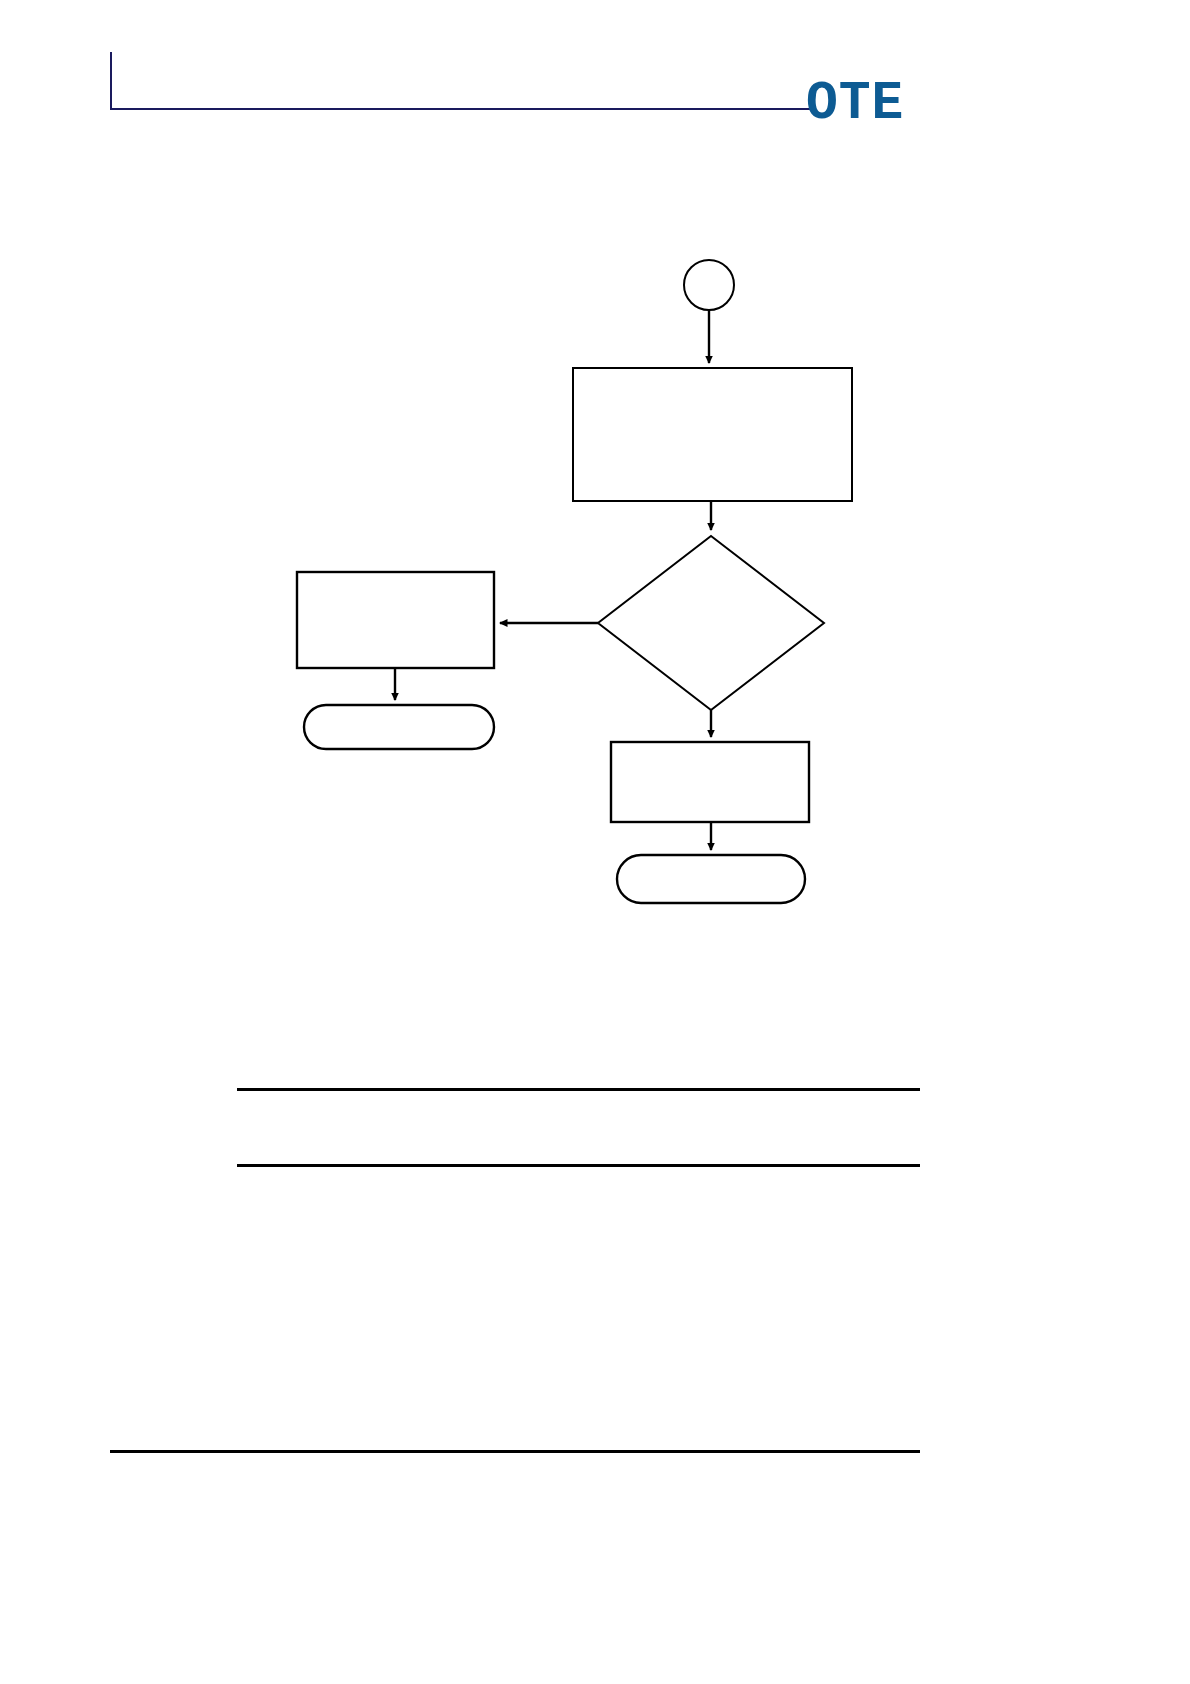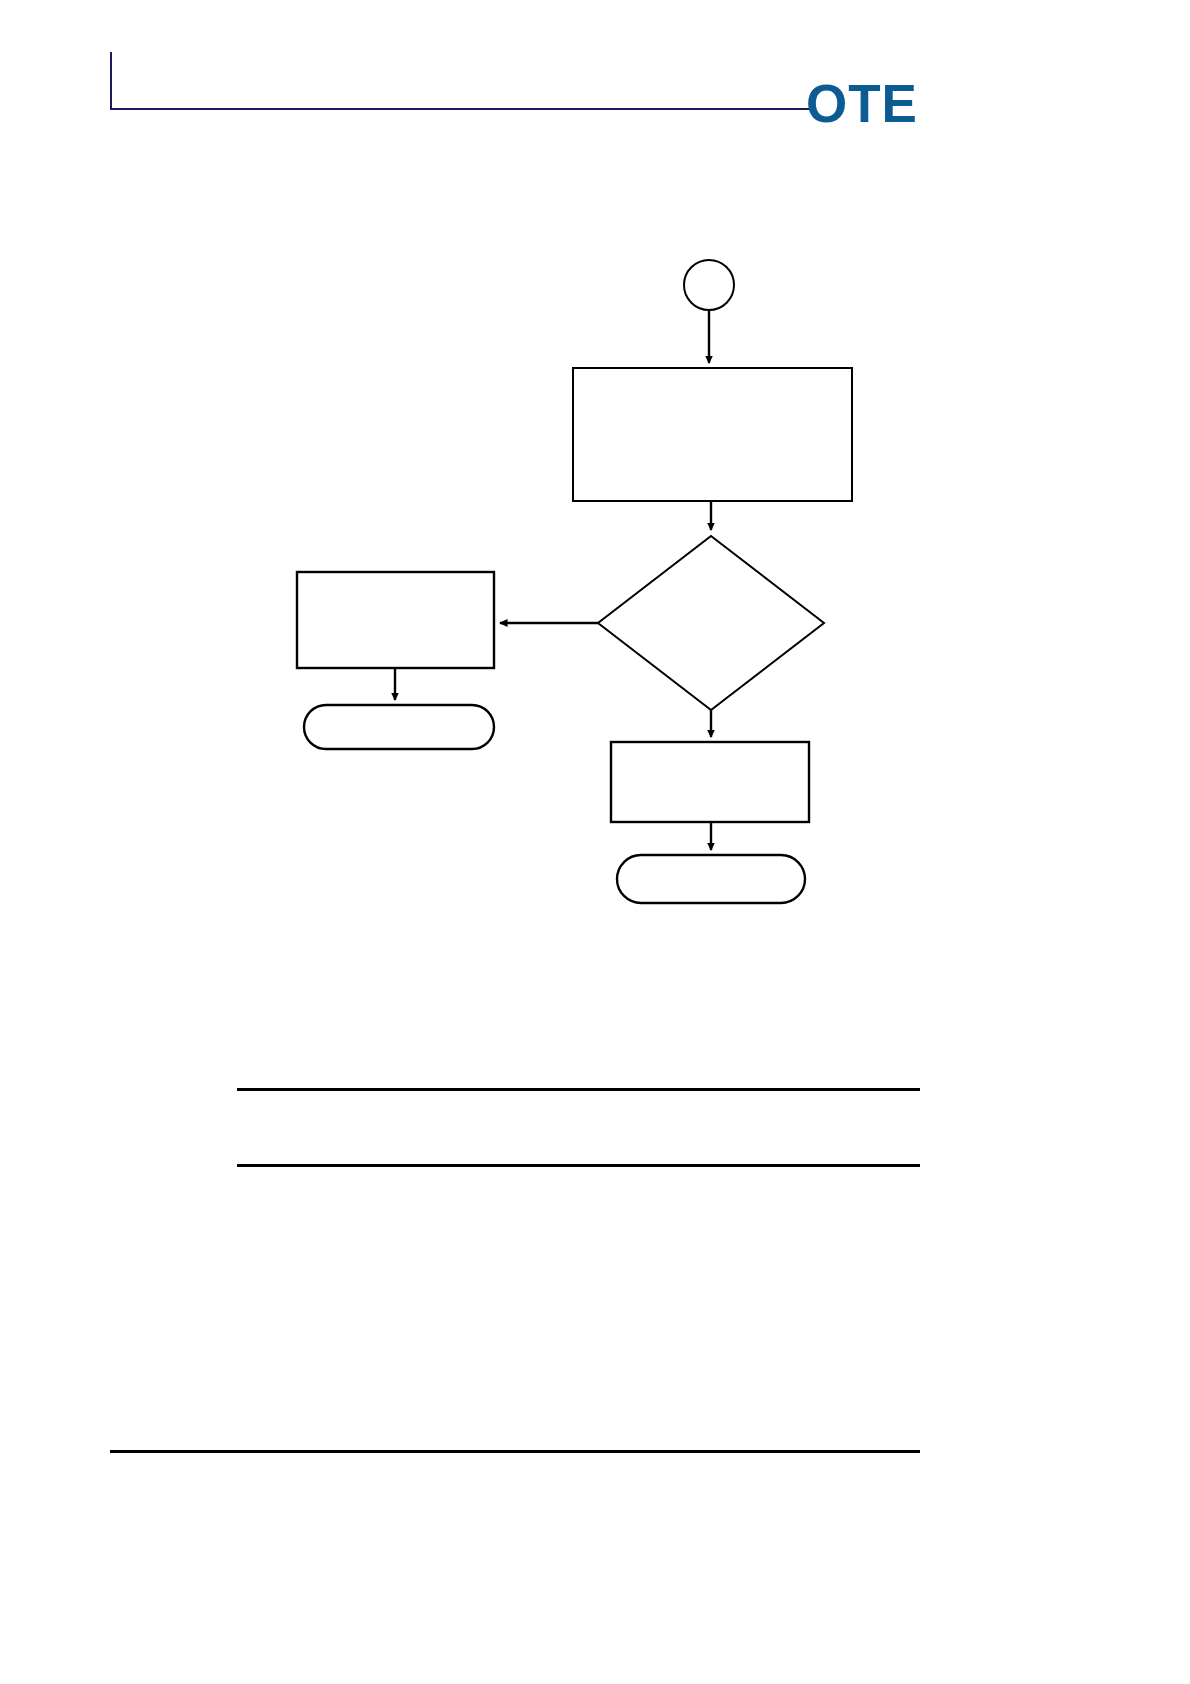--- a/index.html
+++ b/index.html
@@ -40,21 +40,21 @@
     height: 2px;
     background: #1a1a5e;
   }
   .brand-logo {
     position: absolute;
     left: 806px;
     top: 78px;
     width: 120px;
     height: 52px;
     color: #0d5b93;
-    font-family: Liberation Sans, sans-serif;
+    font-family: Liberation Mono, monospace;
     font-weight: 700;
     font-size: 53px;
     line-height: 52px;
     letter-spacing: 1px;
     white-space: nowrap;
   }
 
   
   .flowchart {
     position: absolute;

